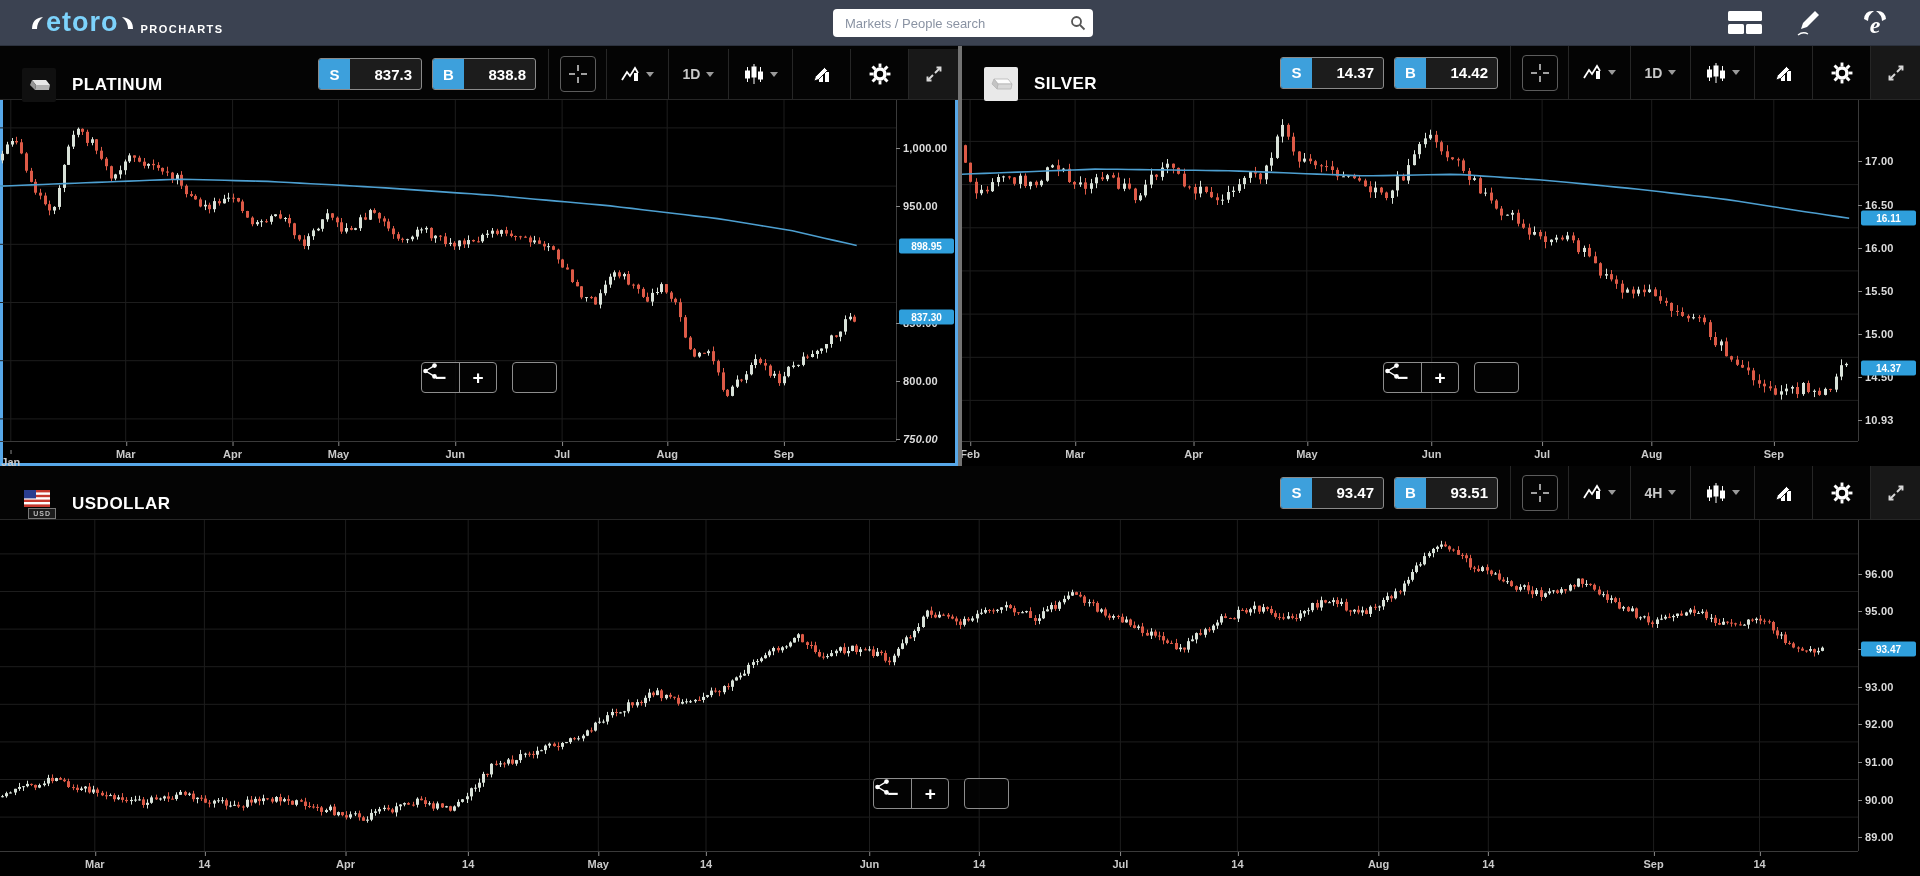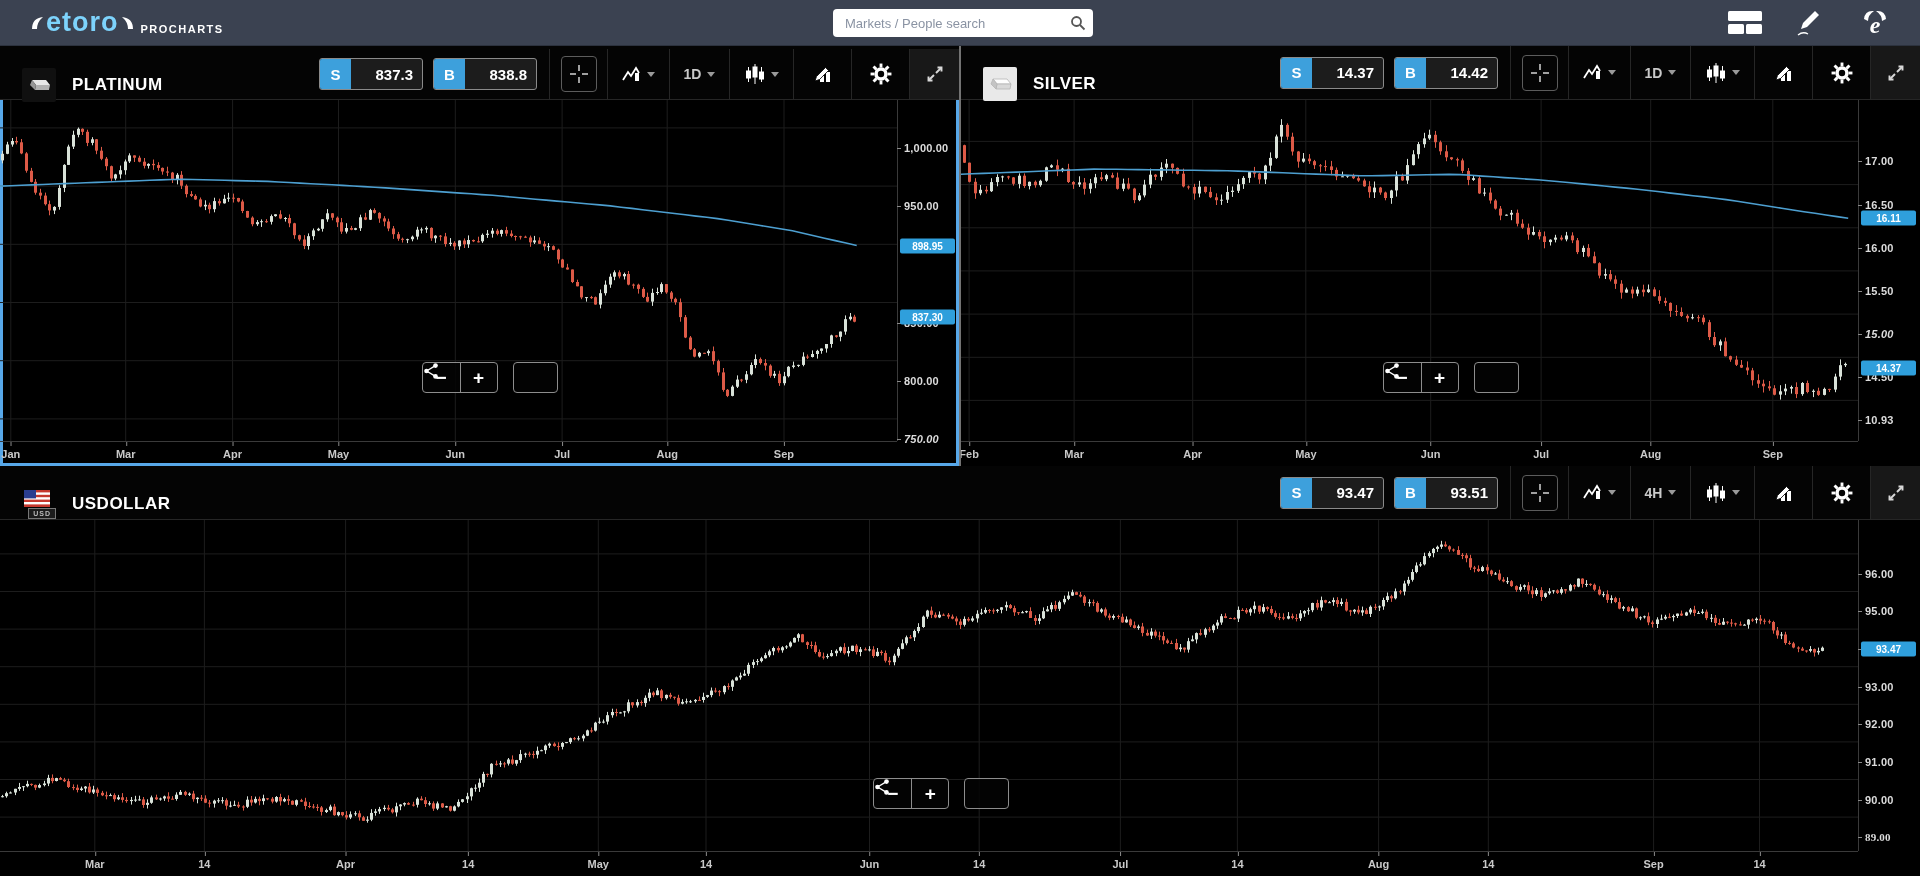--- a/index.html
+++ b/index.html
@@ -20,21 +20,21 @@
                       font-family:"Liberation Sans", sans-serif; }
   .search-box input::placeholder { color:#8a93a3; }
   .search-ic { width:30px; display:flex; justify-content:center; cursor:pointer; }
   .tb-icons { position:absolute; right:0; top:0; height:46px; display:flex; align-items:center; gap:32px; padding-right:26px; }
   .tb-btn { cursor:pointer; display:flex; align-items:center; }
 
   
   .row1 { height:420px; display:flex; }
   .row2 { height:410px; }
   .panel { position:relative; background:#000; display:flex; flex-direction:column; flex:1; overflow:hidden; }
-  .row1 .panel + .panel { border-left:2px solid #737373; }
+  .row1 .panel + .panel { border-left:4px solid #737373; }
   .panel.selected { box-shadow: inset 0 0 0 3px #57a7e8; }
   .panel.selected .phead { padding-top:3px; }
 
   
   .phead { height:54px; background:#040404; display:flex; align-items:center;
            border-bottom:1px solid #262626; flex:none; }
   .inst { display:flex; align-items:center; flex:1; padding-left:22px; gap:16px; min-width:0;margin-top:22px; }
   .inst-ic { width:34px; height:34px; border-radius:2px; display:flex; align-items:center; justify-content:center; flex:none; }
   .inst-ic.dark { background:#101010; }
   .inst-ic.light { background:#e9e9e9; }
@@ -647,21 +647,21 @@
           <div class="ytick" style="top: 27.9317px;">1,000.00</div>
           <div class="ytick" style="top: 86.1229px;">950.00</div>
           <div class="ytick" style="top: 202.505px;">850.00</div>
           <div class="ytick" style="top: 260.696px;">800.00</div>
           <div class="ytick" style="top: 318.887px; font-style: italic;">750.00</div>
           <div class="ptag" style="top: 145.536px;">898.95</div>
           <div class="ptag" style="top: 217.286px;">837.30</div>
         </div>
     </div>
     <div class="xaxis">
-        <div class="xtick" style="left: 10.776px;">Jan</div>
+        <div class="xtick" style="left: 10.776px; margin-top: 8px;">Jan</div>
         <div class="xtick" style="left: 125.72px;">Mar</div>
         <div class="xtick" style="left: 232.582px;">Apr</div>
         <div class="xtick" style="left: 338.546px;">May</div>
         <div class="xtick" style="left: 455.286px;">Jun</div>
         <div class="xtick" style="left: 562.148px;">Jul</div>
         <div class="xtick" style="left: 667.214px;">Aug</div>
         <div class="xtick" style="left: 783.954px;">Sep</div>
       </div>
   </section>
 
@@ -1118,21 +1118,21 @@
                 </g>
               </svg>
           </button>
         </div>
       </div>
       <div class="yaxis">
           <div class="ytick" style="top: 41.438px;">17.00</div>
           <div class="ytick" style="top: 84.6025px; text-align: center;">16.50</div>
           <div class="ytick" style="top: 127.767px;">16.00</div>
           <div class="ytick" style="top: 170.932px;">15.50</div>
-          <div class="ytick" style="top: 214.096px; font-style: italic;">15.00</div>
+          <div class="ytick" style="top: 214.096px;">15.00</div>
           <div class="ytick" style="top: 257.261px;">14.50</div>
           <div class="ytick" style="top: 300.425px;">10.93</div>
           <div class="ptag" style="top: 118.271px;">16.11</div>
           <div class="ptag" style="top: 268.484px;">14.37</div>
         </div>
     </div>
     <div class="xaxis">
         <div class="xtick" style="left: 8.082px;">Feb</div>
         <div class="xtick" style="left: 113.148px;">Mar</div>
         <div class="xtick" style="left: 231.684px;">Apr</div>
@@ -2170,21 +2170,21 @@
         </div>
       </div>
       <div class="yaxis">
           <div class="ytick" style="top: 33.8523px;">96.00</div>
           <div class="ytick" style="top: 71.4659px;">95.00</div>
           <div class="ytick" style="top: 109.08px;">94.00</div>
           <div class="ytick" style="top: 146.693px;">93.00</div>
           <div class="ytick" style="top: 184.307px;">92.00</div>
           <div class="ytick" style="top: 221.92px;">91.00</div>
           <div class="ytick" style="top: 259.534px;">90.00</div>
-          <div class="ytick" style="top: 297.148px; font-family: Liberation Serif, serif;">89.00</div>
+          <div class="ytick" style="top: 297.148px;">89.00</div>
           <div class="ptag" style="top: 129.015px;">93.47</div>
         </div>
     </div>
     <div class="xaxis">
         <div class="xtick" style="left: 94.758px;">Mar</div>
         <div class="xtick" style="left: 204.38px;">14</div>
         <div class="xtick" style="left: 345.588px;">Apr</div>
         <div class="xtick" style="left: 468.216px;">14</div>
         <div class="xtick" style="left: 598.276px;">May</div>
         <div class="xtick" style="left: 706.04px;">14</div>

